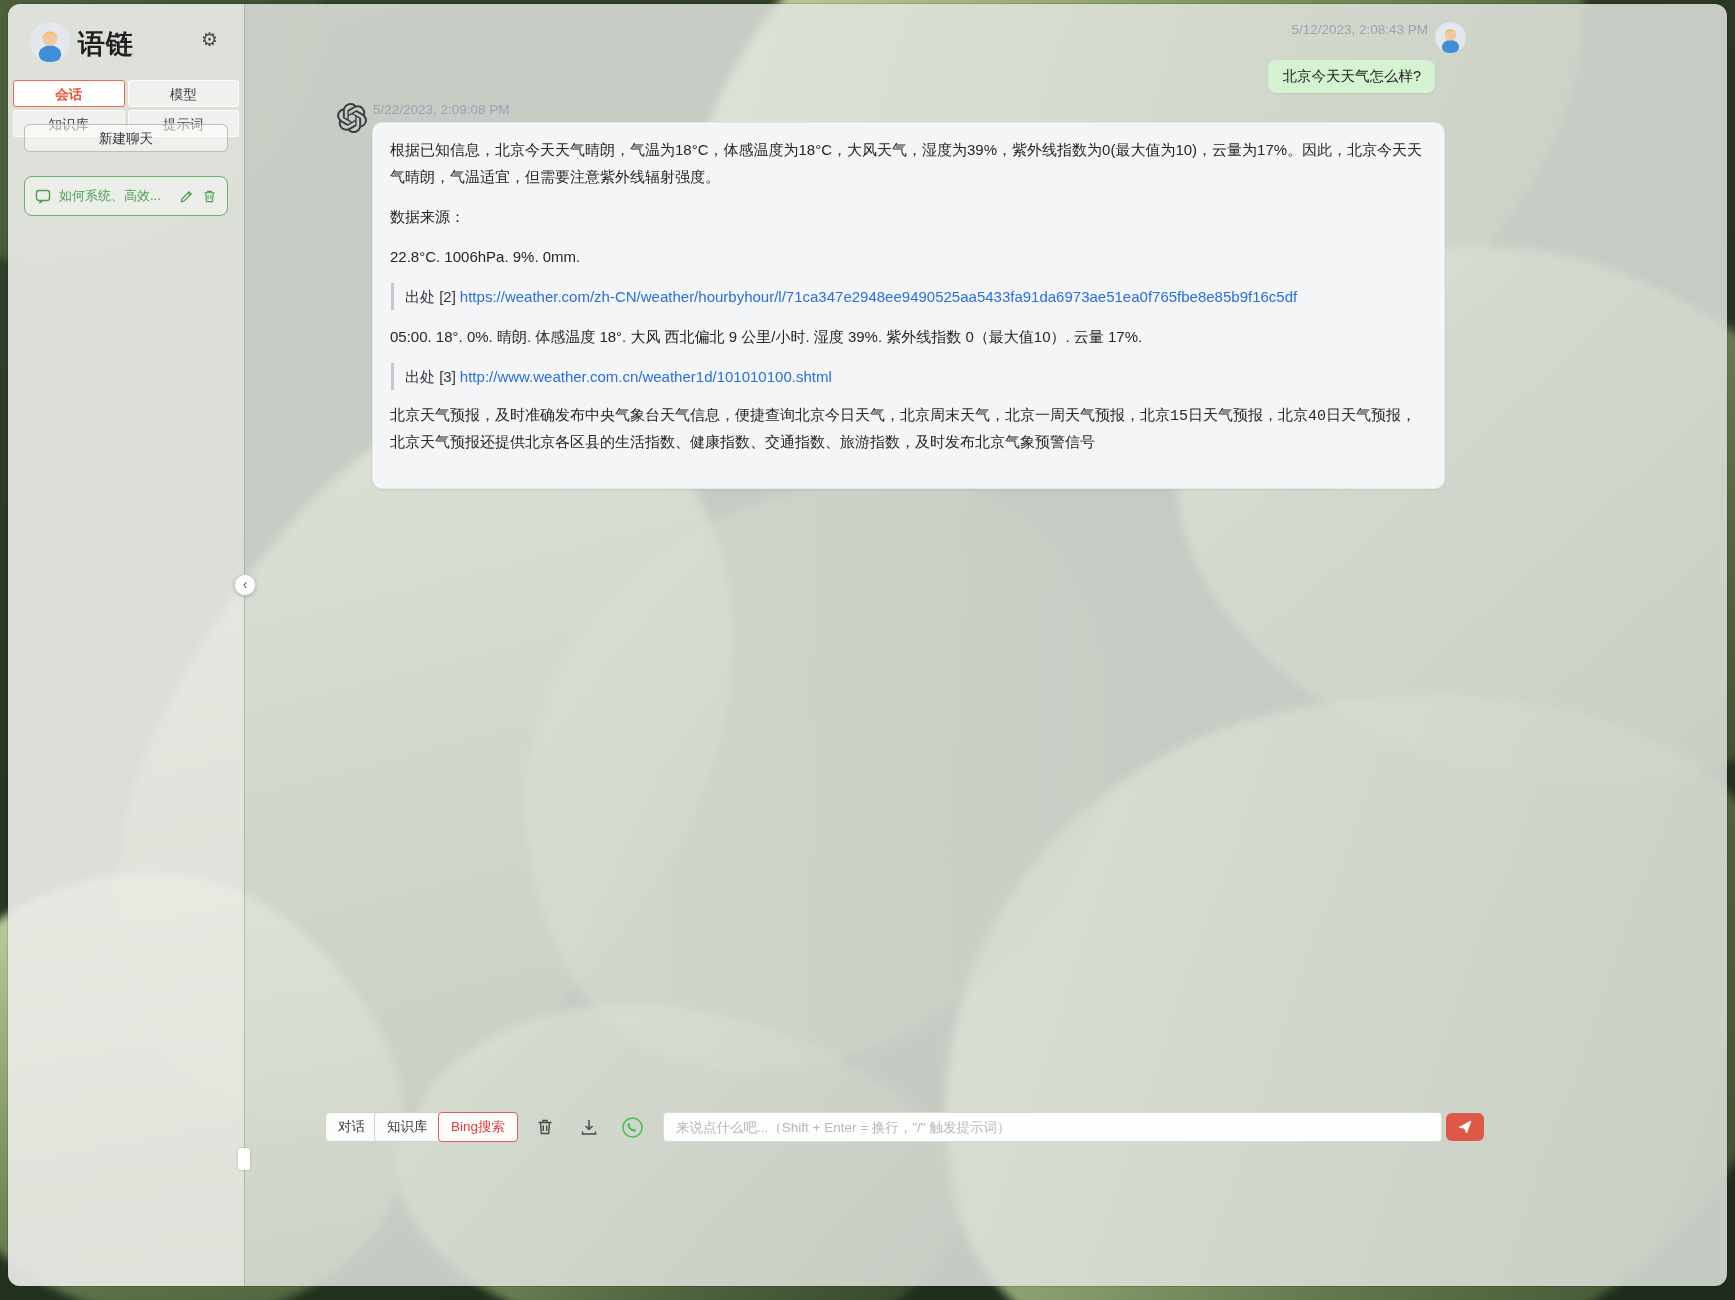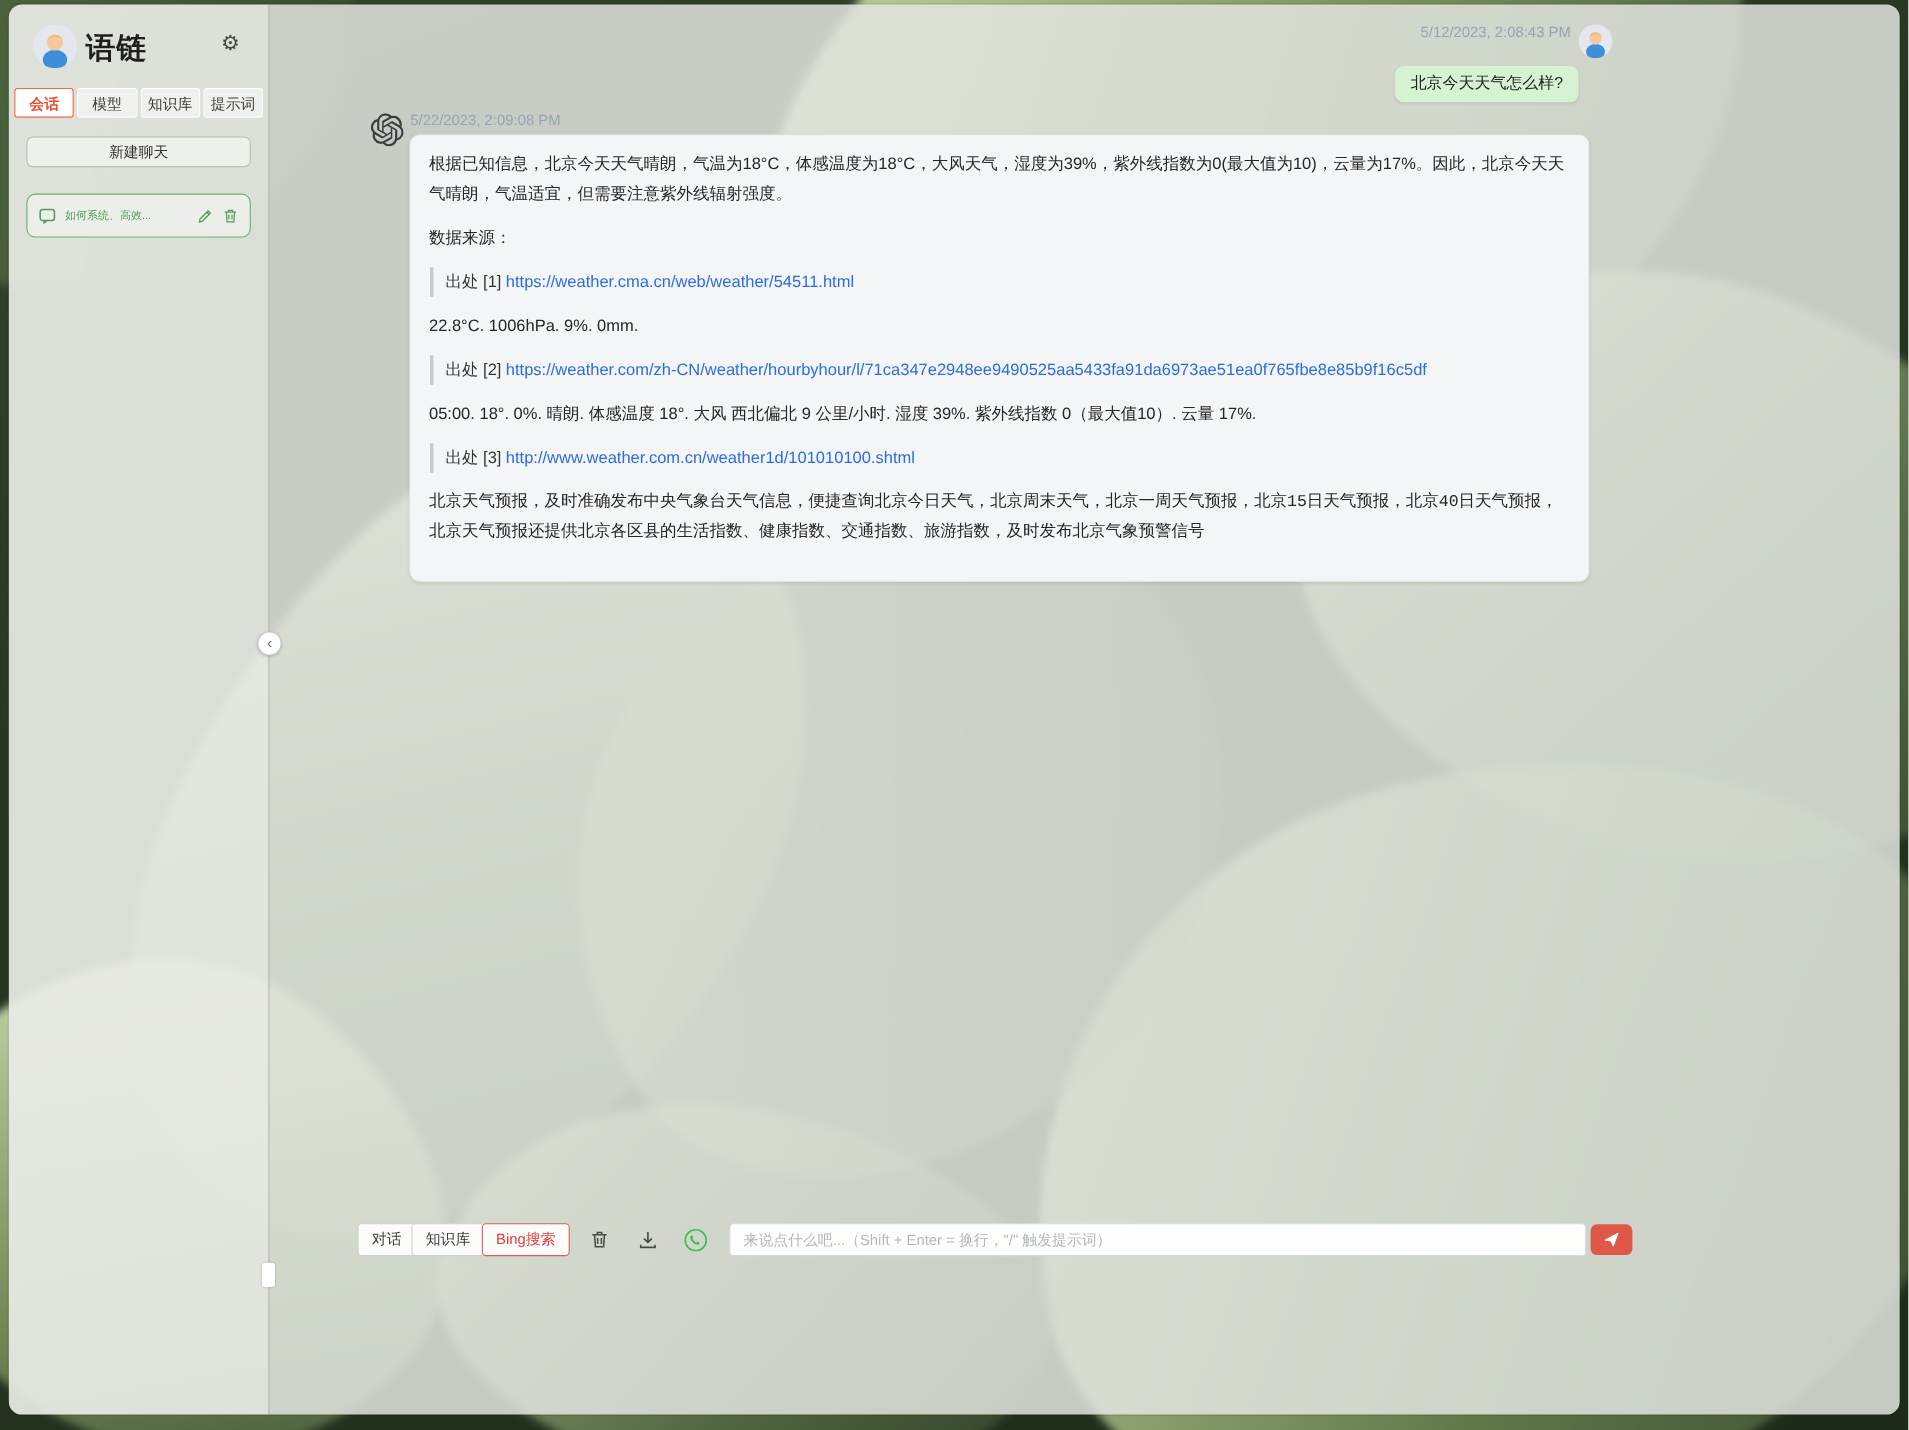--- a/index.html
+++ b/index.html
@@ -20,26 +20,26 @@
   
   .app{position:absolute;left:8px;top:4px;width:1719px;height:1282px;border-radius:12px;background:rgba(225,228,222,.86);box-shadow:0 0 0 1px rgba(0,0,0,.12);overflow:hidden;}
 
   
   .sidebar{position:absolute;left:0;top:0;width:236px;height:100%;background:rgba(243,244,240,.45);border-right:1px solid rgba(90,95,88,.35);}
   .sb-head{position:absolute;left:0;top:16px;width:236px;height:48px;}
   .avatar{border-radius:50%;overflow:hidden;display:block;}
   .sb-avatar{position:absolute;left:22px;top:2px;width:40px;height:40px;}
   .sb-title{position:absolute;left:70px;top:6px;font-size:27px;font-weight:bold;color:#1f1f1f;letter-spacing:1px;}
   .sb-gear{position:absolute;right:26px;top:10px;font-size:19px;color:#4a4a4a;cursor:pointer;line-height:1;}
-  .sb-tabs{position:absolute;left:5px;top:76px;width:226px;display:grid;grid-template-columns:1fr 1fr 1fr 1fr;gap:3px;}
+  .sb-tabs{position:absolute;left:5px;top:76px;width:226px;display:grid;grid-template-columns:1fr 1fr;gap:3px;}
   .sb-tab{height:27px;line-height:27px;text-align:center;font-size:13.5px;color:#3d3d3d;background:rgba(255,255,255,.55);border:1px solid rgba(255,255,255,.8);border-radius:3px;cursor:pointer;box-sizing:border-box;}
   .sb-tab.active{background:#fff;color:#ee4f33;border:1px solid #ee6a4a;font-weight:bold;}
   .new-chat{position:absolute;left:16px;top:120px;width:204px;height:28px;line-height:28px;text-align:center;font-size:13.5px;color:#333;background:rgba(255,255,255,.5);border:1px solid rgba(180,182,176,.9);border-radius:6px;cursor:pointer;box-sizing:border-box;}
   .chat-item{position:absolute;left:16px;top:172px;width:204px;height:40px;background:rgba(255,255,255,.45);border:1px solid #69b36e;border-radius:8px;box-sizing:border-box;display:flex;align-items:center;padding:0 10px;gap:8px;cursor:pointer;}
-  .chat-item .ttl{flex:1;font-size:10px;color:#4d9e55;white-space:nowrap;overflow:hidden;}
+  .chat-item .ttl{flex:1;font-size:13px;color:#4d9e55;white-space:nowrap;overflow:hidden;}
   .chat-item svg{flex:none;display:block;}
   .collapse-handle{position:absolute;left:226px;top:570px;width:20px;height:20px;border-radius:50%;background:#fdfdfd;border:1px solid #c9cbc6;box-shadow:0 1px 3px rgba(0,0,0,.2);color:#666;font-size:14px;line-height:18px;text-align:center;cursor:pointer;z-index:5;}
   .sb-thumb{position:absolute;left:230px;top:1144px;width:12px;height:22px;background:#fff;border-radius:3px;box-shadow:0 0 2px rgba(0,0,0,.25);cursor:grab;z-index:5;}
 
   
   .main{position:absolute;left:237px;top:0;width:1482px;height:100%;}
   .ts{font-size:13.5px;color:rgba(148,160,178,.95);}
   .user-row-ts{position:absolute;right:299px;top:18px;}
   .user-avatar{position:absolute;right:261px;top:18px;width:31px;height:31px;}
   .user-bubble{position:absolute;right:292px;top:56px;height:33px;line-height:33px;padding:0 14px;background:#d5f3d3;border-radius:8px;font-size:14.5px;color:#222;box-shadow:0 1px 2px rgba(0,0,0,.08);}
@@ -135,23 +135,20 @@
       <span class="ai-avatar">
         <svg width="30" height="30" viewBox="0 0 24 24" fill="currentColor">
           <path d="M22.2819 9.8211a5.9847 5.9847 0 0 0-.5157-4.9108 6.0462 6.0462 0 0 0-6.5098-2.9A6.0651 6.0651 0 0 0 4.9807 4.1818a5.9847 5.9847 0 0 0-3.9977 2.9 6.0462 6.0462 0 0 0 .7427 7.0966 5.98 5.98 0 0 0 .511 4.9107 6.051 6.051 0 0 0 6.5146 2.9001A5.9847 5.9847 0 0 0 13.2599 24a6.0557 6.0557 0 0 0 5.7718-4.2058 5.9894 5.9894 0 0 0 3.9977-2.9001 6.0557 6.0557 0 0 0-.7475-7.0729zm-9.022 12.6081a4.4755 4.4755 0 0 1-2.8764-1.0408l.1419-.0804 4.7783-2.7582a.7948.7948 0 0 0 .3927-.6813v-6.7369l2.02 1.1686a.071.071 0 0 1 .038.0615v5.5826a4.504 4.504 0 0 1-4.4945 4.4944zm-9.6607-4.1254a4.4708 4.4708 0 0 1-.5346-3.0137l.142.0852 4.783 2.7582a.7712.7712 0 0 0 .7806 0l5.8428-3.3685v2.3324a.0804.0804 0 0 1-.0332.0615L9.74 19.9502a4.4992 4.4992 0 0 1-6.1408-1.6464zM2.3408 7.8956a4.485 4.485 0 0 1 2.3655-1.9728V11.6a.7664.7664 0 0 0 .3879.6765l5.8144 3.3543-2.0201 1.1685a.0757.0757 0 0 1-.071 0l-4.8303-2.7865A4.504 4.504 0 0 1 2.3408 7.8956zm16.5963 3.8558L13.1038 8.364 15.1192 7.2a.0757.0757 0 0 1 .071 0l4.8303 2.7913a4.4944 4.4944 0 0 1-.6765 8.1042v-5.6772a.79.79 0 0 0-.407-.667zm2.0107-3.0231l-.142-.0852-4.7735-2.7818a.7759.7759 0 0 0-.7854 0L9.409 9.2297V6.8974a.0662.0662 0 0 1 .0284-.0615l4.8303-2.7866a4.4992 4.4992 0 0 1 6.6802 4.66zM8.3065 12.863l-2.02-1.1638a.0804.0804 0 0 1-.038-.0567V6.0742a4.4992 4.4992 0 0 1 7.3757-3.4537l-.142.0805L8.704 5.459a.7948.7948 0 0 0-.3927.6813zm1.0976-2.3654l2.602-1.4998 2.6069 1.4998v2.9994l-2.5974 1.4997-2.6067-1.4997Z"></path>
         </svg>
       </span>
       <div class="ts ai-ts">5/22/2023, 2:09:08 PM</div>
 
       <div class="ai-bubble">
         <p>根据已知信息，北京今天天气晴朗，气温为18°C，体感温度为18°C，大风天气，湿度为39%，紫外线指数为0(最大值为10)，云量为17%。因此，北京今天天气晴朗，气温适宜，但需要注意紫外线辐射强度。</p>
         <p>数据来源：</p>
-        <div class="quote">
-          <span>出处 [1]</span><a>https://weather.cma.cn/web/weather/54511.html</a>
-        </div>
         <p>22.8°C. 1006hPa. 9%. 0mm.</p>
         <div class="quote">
           <span>出处 [2]</span><a>https://weather.com/zh-CN/weather/hourbyhour/l/71ca347e2948ee9490525aa5433fa91da6973ae51ea0f765fbe8e85b9f16c5df</a>
         </div>
         <p>05:00. 18°. 0%. 晴朗. 体感温度 18°. 大风 西北偏北 9 公里/小时. 湿度 39%. 紫外线指数 0（最大值10）. 云量 17%.</p>
         <div class="quote">
           <span>出处 [3]</span><a>http://www.weather.com.cn/weather1d/101010100.shtml</a>
         </div>
         <p>北京天气预报，及时准确发布中央气象台天气信息，便捷查询北京今日天气，北京周末天气，北京一周天气预报，北京15日天气预报，北京40日天气预报，北京天气预报还提供北京各区县的生活指数、健康指数、交通指数、旅游指数，及时发布北京气象预警信号</p>
       </div>

